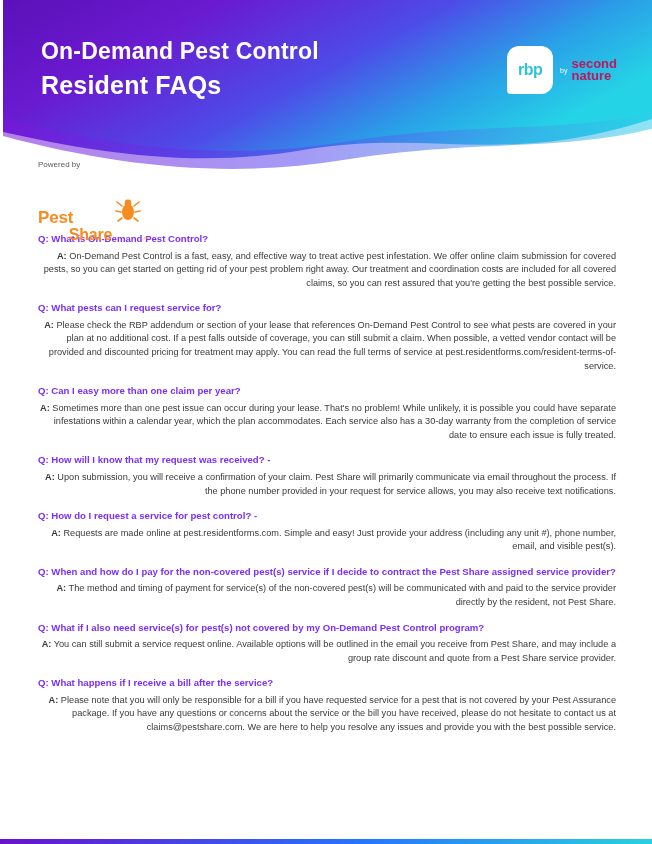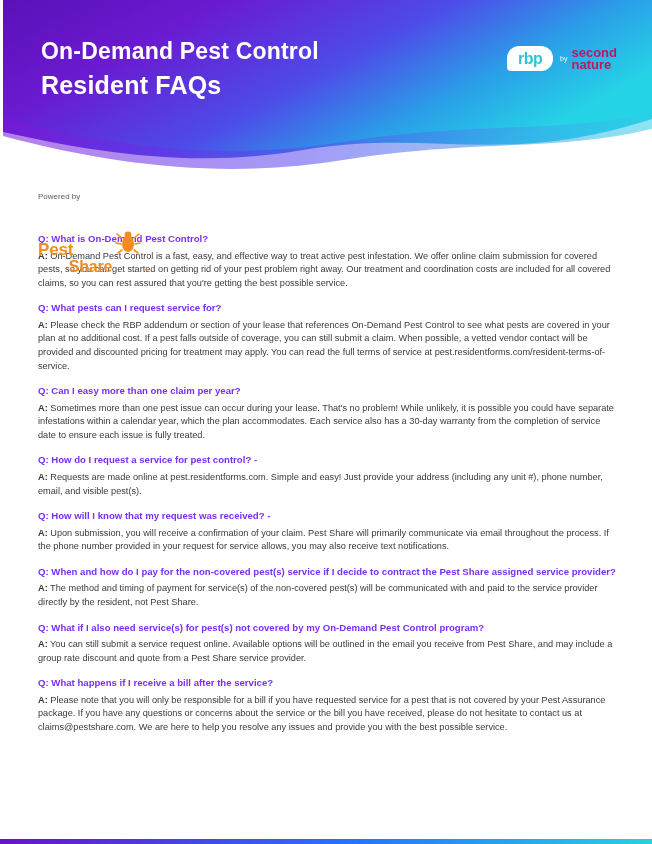--- a/index.html
+++ b/index.html
@@ -68,21 +68,21 @@
   .rbp-logo {
     position: absolute;
     right: 38px;
     top: 46px;
     z-index: 4;
     display: flex;
     align-items: center;
   }
   .rbp-badge {
     width: 46px;
-    height: 25px;
+    height: 48px;
     background: #ffffff;
     border-radius: 12px 12px 12px 4px;
     display: flex;
     align-items: center;
     justify-content: center;
   }
   .rbp-badge-text {
     color: #2ec4d6;
     font-size: 16px;
     font-weight: bold;
@@ -110,21 +110,20 @@
   .powered {
     position: absolute;
     left: 38px;
     top: 160px;
     z-index: 5;
   }
   .powered-label {
     color: #5b5b5b;
     font-size: 8px;
     margin-bottom: 1px;
-    margin-top: 32px;
   }
   .ps-logo {
     position: relative;
     width: 105px;
     margin-top: 40px;
   }
   .ps-word1 {
     color: #f68b1f;
     font-size: 17px;
     font-weight: bold;
@@ -168,21 +167,21 @@
     color: #7b2ff7;
     font-size: 9.6px;
     font-weight: bold;
     line-height: 13.5px;
     margin-bottom: 4px;
   }
   .faq-a {
     color: #3a3a3a;
     font-size: 9.2px;
     line-height: 13.6px;
-    text-align: left;
+    text-align: right;
   }
   .faq-a b {
     font-weight: bold;
   }
 
   
   .bottom-bar {
     position: absolute;
     left: 0;
     bottom: 0;
@@ -260,30 +259,30 @@
       <div class="faq-q">Q: What pests can I request service for?</div>
       <div class="faq-a"><b>A:</b><span> Please check the RBP addendum or section of your lease that references On-Demand Pest Control to see what pests are covered in your plan at no additional cost. If a pest falls outside of coverage, you can still submit a claim. When possible, a vetted vendor contact will be provided and discounted pricing for treatment may apply. You can read the full terms of service at pest.residentforms.com/resident-terms-of-service.</span></div>
     </div>
 
     <div class="faq-item">
       <div class="faq-q">Q: Can I easy more than one claim per year?</div>
       <div class="faq-a"><b>A:</b><span> Sometimes more than one pest issue can occur during your lease. That's no problem! While unlikely, it is possible you could have separate infestations within a calendar year, which the plan accommodates. Each service also has a 30-day warranty from the completion of service date to ensure each issue is fully treated.</span></div>
     </div>
 
     <div class="faq-item">
+      <div class="faq-q">Q: How will I know that my request was received? -</div>
+      <div class="faq-a"><b>A:</b><span> Upon submission, you will receive a confirmation of your claim. Pest Share will primarily communicate via email throughout the process. If the phone number provided in your request for service allows, you may also receive text notifications.</span></div>
+    </div>
+
+    <div class="faq-item">
       <div class="faq-q">Q: How do I request a service for pest control? -</div>
       <div class="faq-a"><b>A:</b><span> Requests are made online at pest.residentforms.com. Simple and easy! Just provide your address (including any unit #), phone number, email, and visible pest(s).</span></div>
     </div>
 
     <div class="faq-item">
-      <div class="faq-q">Q: How will I know that my request was received? -</div>
-      <div class="faq-a"><b>A:</b><span> Upon submission, you will receive a confirmation of your claim. Pest Share will primarily communicate via email throughout the process. If the phone number provided in your request for service allows, you may also receive text notifications.</span></div>
-    </div>
-
-    <div class="faq-item">
       <div class="faq-q">Q: When and how do I pay for the non-covered pest(s) service if I decide to contract the Pest Share assigned service provider?</div>
       <div class="faq-a"><b>A:</b><span> The method and timing of payment for service(s) of the non-covered pest(s) will be communicated with and paid to the service provider directly by the resident, not Pest Share.</span></div>
     </div>
 
     <div class="faq-item">
       <div class="faq-q">Q: What if I also need service(s) for pest(s) not covered by my On-Demand Pest Control program?</div>
       <div class="faq-a"><b>A:</b><span> You can still submit a service request online. Available options will be outlined in the email you receive from Pest Share, and may include a group rate discount and quote from a Pest Share service provider.</span></div>
     </div>
 
     <div class="faq-item">

